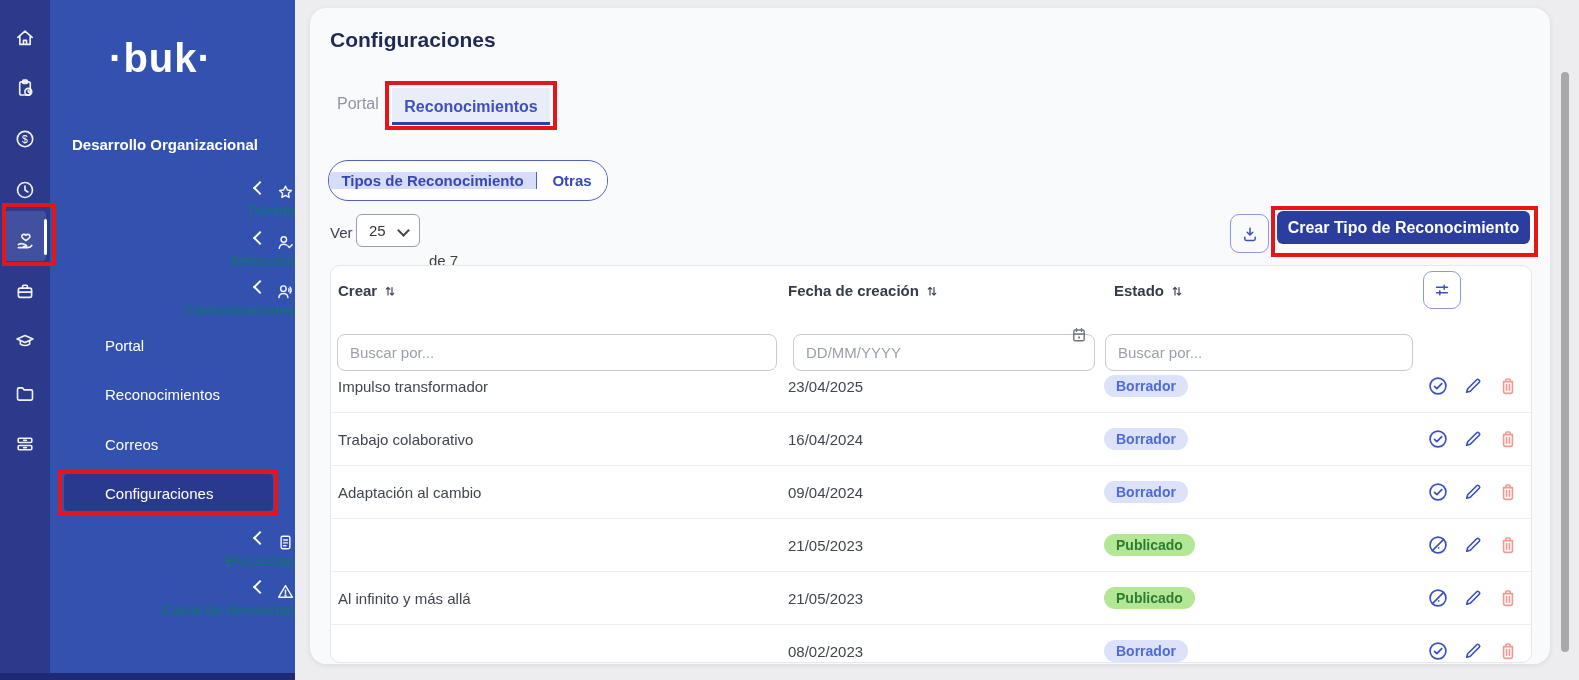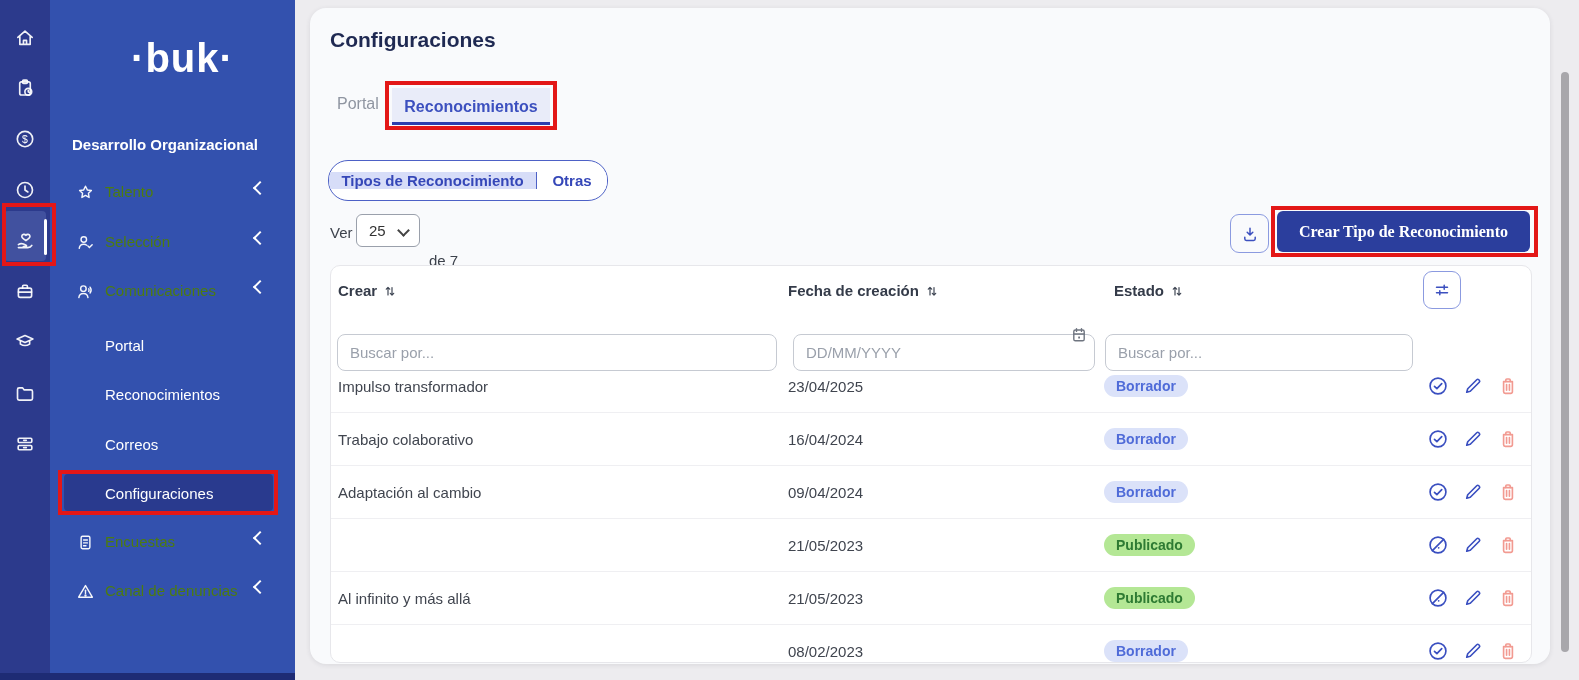--- a/index.html
+++ b/index.html
@@ -7,24 +7,24 @@
     font-family:"Liberation Sans",sans-serif;background:#edecef;}
   svg{display:block}
   
   .rail{position:absolute;left:0;top:0;width:50px;height:680px;background:#2c3a8c;}
   .rail-ico{position:absolute;left:14px;width:22px;height:22px;color:rgba(255,255,255,.93);}
   .rail-active-tile{position:absolute;left:4px;top:211px;width:42px;height:50px;
     background:#41519f;border-radius:4px;}
   .rail-active-bar{position:absolute;left:44px;top:219px;width:3px;height:36px;background:#fff;border-radius:2px;}
   
   .sidebar{position:absolute;left:50px;top:0;width:245px;height:680px;background:#3351ae;color:#fff;}
-  .logo{position:absolute;left:60px;top:36px;width:245px;text-align:center;color:#fff;
+  .logo{position:absolute;left:38px;top:36px;width:245px;text-align:center;color:#fff;
     font-size:40px;font-weight:600;letter-spacing:1px;}
   .section-title{position:absolute;left:72px;top:136px;font-size:15px;font-weight:700;color:#fff;}
-  .nav-row{position:absolute;left:50px;width:245px;height:30px;display:flex;align-items:flex-start;color:#4d7c0f;}
+  .nav-row{position:absolute;left:50px;width:245px;height:30px;display:flex;align-items:flex-end;color:#0f766e;flex-direction:column;}
   .nav-row .nico{margin-left:26px;width:19px;height:19px;color:rgba(255,255,255,.95);}
   .nav-row .nlabel{margin-left:10px;font-size:15px;}
   .nav-row .chev{position:absolute;right:30px;width:8px;height:8px;
     border-left:2.5px solid #fff;border-bottom:2.5px solid #fff;transform:rotate(45deg);}
   .sub-row{position:absolute;left:105px;height:30px;display:flex;align-items:center;font-size:15px;color:#fff;}
   .sub-active-bg{position:absolute;left:64px;top:474px;width:209px;height:37px;background:#293a8e;border-radius:4px;}
   .sidebar-bottom-strip{position:absolute;left:0;top:673px;width:295px;height:7px;background:#1e2b74;}
   
   .card{position:absolute;left:310px;top:8px;width:1240px;height:656px;background:#f9fafc;
     border-radius:16px;box-shadow:0 1px 5px rgba(40,40,60,.10);}
@@ -40,23 +40,23 @@
   .pill-seg.unsel{width:70px;background:#fff;}
   .ver-label{position:absolute;left:330px;top:224px;font-size:15px;color:#3d424c;}
   .size-select{position:absolute;left:356px;top:214px;width:64px;height:33px;border:1px solid #9aa0ab;
     border-radius:6px;background:#fff;display:flex;align-items:center;font-size:15px;color:#333;
     padding-left:12px;box-sizing:border-box;cursor:pointer;}
   .size-select .chev{position:absolute;right:11px;top:11px;width:7px;height:7px;
     border-right:2px solid #444;border-bottom:2px solid #444;transform:rotate(45deg);}
   .of-label{position:absolute;left:429px;top:224px;font-size:15px;color:#3d424c;margin-top:28px;}
   .dl-btn{position:absolute;left:1230px;top:214px;width:37px;height:37px;border:1.5px solid #8b9ae0;
     border-radius:9px;background:transparent;display:flex;align-items:center;justify-content:center;cursor:pointer;}
-  .create-btn{position:absolute;left:1277px;top:211px;width:253px;height:41px;background:#2b3e9d;
+  .create-btn{position:absolute;left:1277px;top:211px;width:253px;height:33px;background:#2b3e9d;
     border-radius:6px;display:flex;align-items:center;justify-content:center;color:#fff;
-    font-size:16px;font-weight:600;cursor:pointer;font-family:Liberation Serif, serif;}
+    font-size:16px;font-weight:600;cursor:pointer;}
   
   .table{position:absolute;left:330px;top:265px;width:1202px;height:398px;background:#fff;
     border:1px solid #e7e7eb;border-radius:10px;overflow:hidden;box-sizing:border-box;}
   .th{position:absolute;top:16px;font-size:15px;font-weight:700;color:#343b49;display:flex;align-items:center;gap:6px;}
   .finput{position:absolute;top:68px;height:37px;border:1px solid #c6cad2;border-radius:8px;
     box-sizing:border-box;font-size:15px;color:#3f434d;padding:0 12px;background:#fff;
     font-family:"Liberation Sans",sans-serif;outline:none;}
   .finput::placeholder{color:#9aa0ab;}
   .cal-ico{position:absolute;left:738px;top:59px;width:20px;height:20px;color:#6f7580;pointer-events:none;}
   .filter-btn{position:absolute;left:1092px;top:5px;width:36px;height:36px;border:1.5px solid #8b9ae0;

